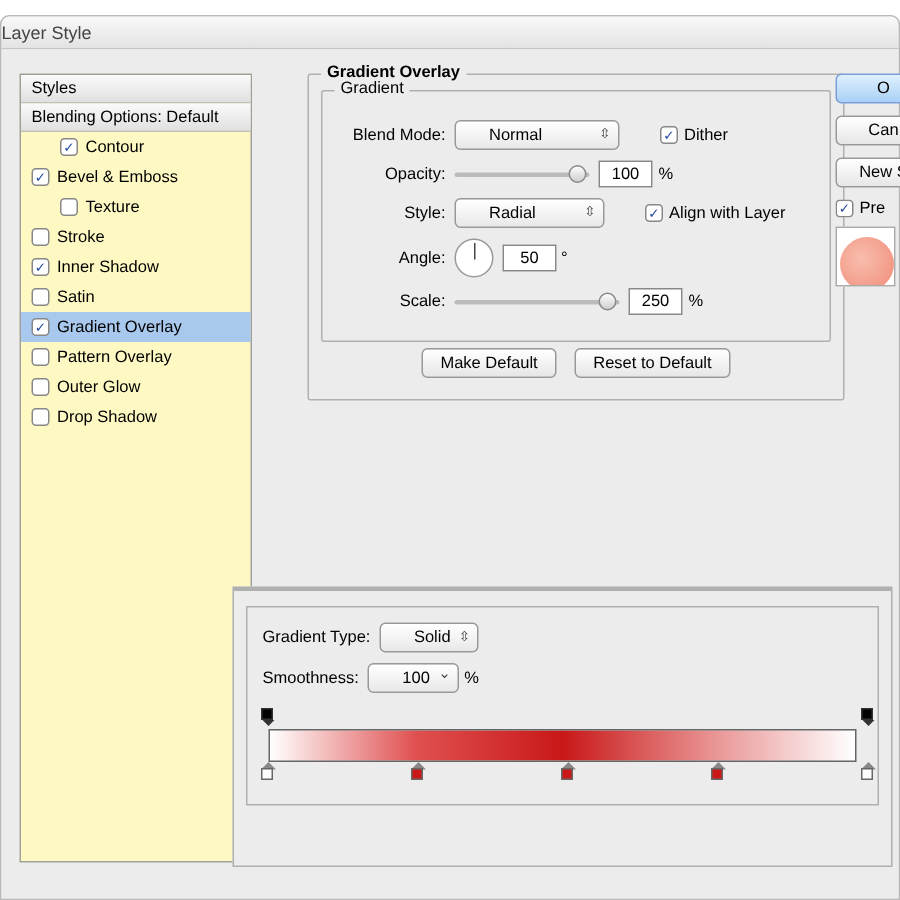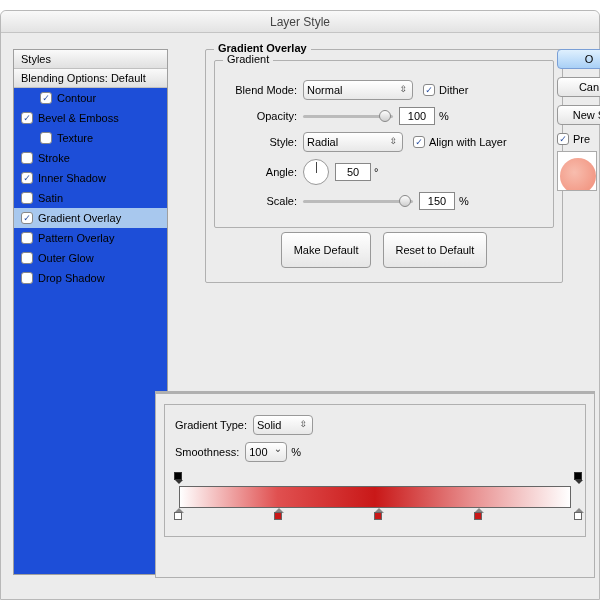--- a/index.html
+++ b/index.html
@@ -1,48 +1,48 @@
 <!DOCTYPE html>
 <html><head>
 <meta charset="utf-8">
 <style>
 * { box-sizing: border-box; margin: 0; padding: 0; font-family: "Lucida Grande", Arial, sans-serif; font-size: 11px; }
 body { background: #fff; width: 600px; height: 600px; overflow: hidden; position: relative; }
 .window { position: absolute; top: 10px; left: 0; right: 0; bottom: 0; background: linear-gradient(#f6f6f6,#eaeaea); border: 1px solid #b8b8b8; border-radius: 6px 6px 0 0; }
-.titlebar { height: 22px; text-align: center; line-height: 22px; color: #444; font-size: 12px; border-bottom: 1px solid #c4c4c4; background: linear-gradient(#f9f9f9,#e3e3e3); border-radius: 6px 6px 0 0; }
+.titlebar { height: 22px; line-height: 22px; color: #444; font-size: 12px; border-bottom: 1px solid #c4c4c4; background: linear-gradient(#f9f9f9,#e3e3e3); border-radius: 6px 6px 0 0; }
 .body { position: absolute; top: 22px; left: 0; right: 0; bottom: 0; background: #ececec; }
-.sidebar { position: absolute; top: 16px; left: 12px; width: 155px; bottom: 24px; border: 1px solid #9f9f9f; background: #1d4ed8; }
+.sidebar { position: absolute; top: 16px; left: 12px; width: 155px; bottom: 24px; border: 1px solid #9f9f9f; background: #fef9c3; }
 .sb-head { background: linear-gradient(#fafafa,#e0e0e0); border-bottom: 1px solid #c0c0c0; padding: 3px 7px; font-size: 11px; }
 .sb-head.first { border-top: none; }
 .sb-item { padding: 4px 7px; display: flex; align-items: center; gap: 5px; cursor: default; }
 .sb-item.indent { padding-left: 26px; }
 .sb-item.sel { background: #a8c8ee; }
 .chk { width: 12px; height: 12px; border: 1px solid #888; border-radius: 3px; background: #fff; display: inline-flex; align-items: center; justify-content: center; font-size: 9px; color: #2a4fa0; }
 .chk.on::before { content: "✓"; }
 .main { position: absolute; top: 16px; left: 180px; right: 0; bottom: 0; }
 .fieldset { border: 1px solid #b0b0b0; border-radius: 2px; padding: 10px 8px 14px 8px; margin: 0 4px 0 24px; position: relative; background: #ececec; width: 358px; }
 .legend { position: absolute; top: -8px; left: 8px; background: #ececec; padding: 0 4px; font-weight: bold; font-size: 11px; }
 .inner-fs { border: 1px solid #b0b0b0; border-radius: 2px; padding: 12px 8px 10px 8px; position: relative; }
 .inner-fs .legend { font-weight: normal; }
 .row { display: flex; align-items: center; margin: 7px 0; }
 .lbl { width: 80px; text-align: right; padding-right: 6px; }
-.select { height: 20px; border: 1px solid #999; border-radius: 4px; background: linear-gradient(#fff,#e8e8e8); padding: 0 18px 0 3px; position: relative; display: inline-flex; align-items: center; min-width: 90px; }
+.select { height: 20px; border: 1px solid #999; border-radius: 4px; background: linear-gradient(#fff,#e8e8e8); padding: 0 18px 0 22px; position: relative; display: inline-flex; align-items: center; min-width: 90px; }
 .select::after { content: "⌄"; position: absolute; right: 4px; top: 0px; font-size: 10px; color: #444; }
 .select.dbl::after { content: "⇳"; right: 5px; top: 3px; font-size: 9px; }
-.chk2 { display: inline-flex; align-items: center; gap: 4px; margin-left: 10px; }
+.chk2 { display: inline-flex; align-items: center; gap: 4px; margin-left: 27px; }
 .slider { width: 90px; height: 14px; position: relative; display: inline-block; }
 .slider::before { content: ""; position: absolute; top: 6px; left: 0; right: 0; height: 3px; background: #bbb; border-radius: 2px; }
 .slider .thumb { position: absolute; top: 1px; width: 12px; height: 12px; background: linear-gradient(#fdfdfd,#cfcfcf); border: 1px solid #888; border-radius: 50%; }
 .num { width: 36px; height: 18px; border: 1px solid #888; background: #fff; text-align: center; margin-left: 6px; display: inline-flex; align-items: center; justify-content: center; }
 .gradbar { width: 110px; height: 18px; border: 1px solid #666; background: linear-gradient(90deg,#6e0000 0%,#c91818 45%,#e63434 60%,#fff 100%); display: inline-block; }
 .gradwrap { display: inline-flex; border: 1px solid #999; border-radius: 3px; }
 .gradwrap .drop { width: 16px; border-left: 1px solid #999; display: flex; align-items: center; justify-content: center; background: linear-gradient(#fff,#e5e5e5);}
 .angle { width: 26px; height: 26px; border: 1px solid #999; border-radius: 50%; background: #fff; position: relative; display: inline-block; }
 .angle::after { content: ""; position: absolute; width: 1px; height: 11px; background: #444; left: 12px; top: 2px; }
-.btn { height: 36px; padding: 0 12px; border: 1px solid #999; border-radius: 4px; background: linear-gradient(#fff,#e6e6e6); display: inline-flex; align-items: center; cursor: default; }
+.btn { height: 20px; padding: 0 12px; border: 1px solid #999; border-radius: 4px; background: linear-gradient(#fff,#e6e6e6); display: inline-flex; align-items: center; cursor: default; }
 .btnrow { text-align: center; margin-top: 4px; }
 .right { position: absolute; top: 16px; right: -8px; width: 50px; }
 .rbtn { width: 64px; height: 20px; border: 1px solid #7a9fd6; border-radius: 4px; background: linear-gradient(#dff0fe,#a9d0f6); margin-bottom: 8px; display: flex; align-items: center; justify-content: center; overflow: hidden; }
 .rbtn.gray { border-color: #999; background: linear-gradient(#fff,#e6e6e6); }
 .rchk { display: flex; align-items: center; gap: 4px; overflow: hidden; margin-top: 2px; }
 .preview { width: 40px; height: 40px; border: 1px solid #aaa; background: #fff; margin-top: 6px; position: relative; overflow: hidden; }
 .preview::after { content: ""; position: absolute; width: 36px; height: 36px; border-radius: 50%; background: radial-gradient(circle at 40% 40%,#f8bdae,#f08b76); left: 2px; top: 6px;}
 .editor { position: absolute; left: 154px; top: 358px; width: 440px; border: 1px solid #b0b0b0; border-top: 3px solid #b0b0b0; background: #ececec; padding: 10px 8px 40px 8px; }
 .editor .fs2 { border: 1px solid #b0b0b0; padding: 12px 10px; position: relative; }
 .grad-edit { margin-top: 10px; height: 52px; position: relative; }
@@ -151,21 +151,21 @@
             <span class="angle"></span>
             <span class="num">50</span>
             <span style="margin-left:3px">°</span>
           </div>
 
           <div class="row">
             <span class="lbl">Scale:</span>
             <span class="slider" style="width:110px">
                 <span class="thumb" style="left:96px"></span>
               </span>
-            <span class="num">150</span>
+            <span class="num">250</span>
             <span style="margin-left:4px">%</span>
           </div>
         </div>
         <div class="btnrow">
           <span class="btn">Make Default</span>
           <span class="btn" style="margin-left:8px">Reset to Default</span>
         </div>
       </div>
     </div>
 

